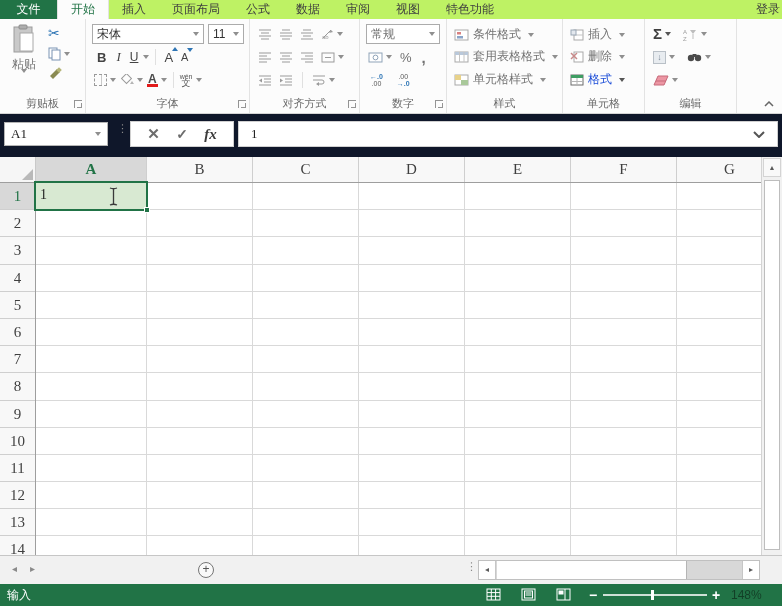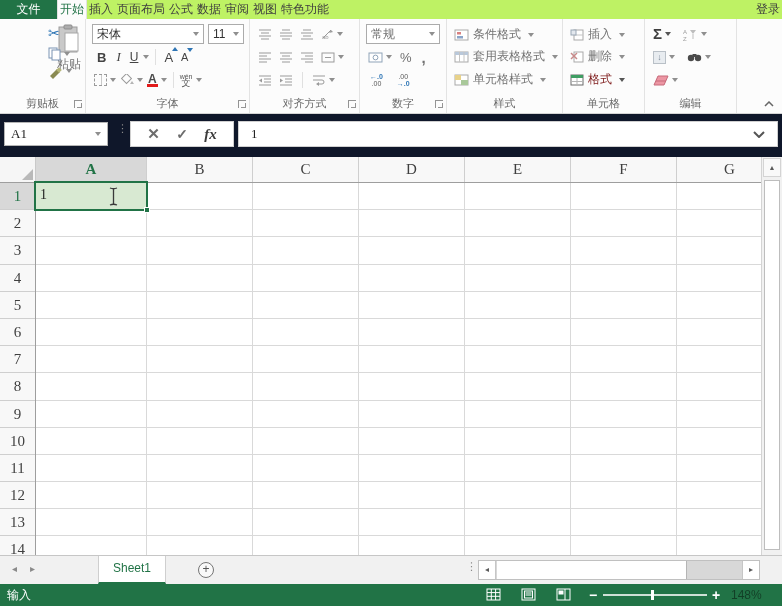--- a/index.html
+++ b/index.html
@@ -1,41 +1,41 @@
 <!DOCTYPE html>
 <html><head>
 <meta charset="utf-8">
 <style>
 *{margin:0;padding:0;box-sizing:border-box;}
 html,body{width:782px;height:606px;overflow:hidden;}
 body{position:relative;font-family:"Liberation Sans",sans-serif;font-size:12px;color:#333;background:#fff;}
 
 #tabbar{position:absolute;left:0;top:0;width:782px;height:19px;background:#bef264;display:flex;align-items:stretch;}
 #file-tab{width:57px;background:#217346;color:#fff;text-align:center;line-height:19px;cursor:default;}
-.rtab{padding:0 2px;line-height:19px;color:#3f3f3f;}
+.rtab{padding:0 13px;line-height:19px;color:#3f3f3f;}
 .rtab.sel{background:#fcfcfc;color:#217346;border-left:1px solid #e2e2e2;border-right:1px solid #e2e2e2;}
 #signin{margin-left:auto;line-height:19px;padding-right:2px;color:#3f3f3f;}
 
 #ribbon{position:absolute;left:0;top:19px;width:782px;height:95px;background:#fcfcfc;border-bottom:1px solid #d5d5d5;}
 .rgroup{position:absolute;top:0;height:94px;border-right:1px solid #e3e3e3;}
 .glabel{position:absolute;bottom:2px;left:0;right:0;text-align:center;font-size:11px;color:#696969;}
 .launcher{position:absolute;right:3px;bottom:5px;width:8px;height:8px;border-left:1px solid #949494;border-top:1px solid #949494;}
 .launcher::after{content:"";position:absolute;right:0;bottom:0;width:4px;height:4px;border-right:1px solid #949494;border-bottom:1px solid #949494;}
 .rrow{position:absolute;left:6px;height:20px;display:flex;align-items:center;}
 .r1{top:5px;}.r2{top:28px;}.r3{top:51px;}
 .ibtn{display:flex;align-items:center;padding:1px 2px;border-radius:2px;}
 .caret{width:0;height:0;border-left:3px solid transparent;border-right:3px solid transparent;border-top:4px solid #8f8f8f;margin-left:3px;}
 .caret.dk{border-top-color:#555;}
 .sep{width:1px;height:16px;background:#e0e0e0;margin:0 4px;}
 .dis{color:#737373;}
 .combo{background:#fff;border:1px solid #ababab;height:20px;display:flex;align-items:center;padding:0 4px;}
 .combo .caret{margin-left:auto;}
 
 #g-clip{left:0;width:86px;}
-#paste-btn{position:absolute;left:5px;top:5px;width:38px;height:74px;text-align:center;margin-left:45px;}
+#paste-btn{position:absolute;left:5px;top:5px;width:38px;height:74px;text-align:center;}
 #paste-btn .lbl{display:block;margin-top:2px;}
 .clipcol{position:absolute;left:46px;top:5px;display:flex;flex-direction:column;gap:4px;}
 .scis{color:#2e75b5;font-size:14px;line-height:16px;}
 
 #g-font{left:86px;width:164px;}
 .bold-b{font-weight:bold;font-size:13px;color:#444;padding:0 3px;}
 .ital-i{font-style:italic;font-family:"Liberation Serif",serif;font-size:13px;color:#444;padding:0 3px;}
 .und-u{font-size:12px;color:#444;text-decoration:underline;padding:0 2px;}
 .fsz{position:relative;font-size:13px;color:#444;padding:0 2px;}
 .fsz i{position:absolute;top:-3px;right:-3px;width:0;height:0;border-left:3px solid transparent;border-right:3px solid transparent;}
@@ -430,21 +430,21 @@
       <span class="dis">删除</span>
         <span class="caret"></span>
     </span>
     <span class="stackbtn s3">
       <svg class="mini" width="14" height="12" viewBox="0 0 14 12">
           <rect x="1" y="1" width="12" height="10" fill="#fff" stroke="#6b6b6b"></rect>
           <rect x="1" y="1" width="12" height="3" fill="#3f9e63"></rect>
           <line x1="7" y1="4" x2="7" y2="11" stroke="#b5b5b5"></line>
           <line x1="1" y1="7.5" x2="13" y2="7.5" stroke="#b5b5b5"></line>
         </svg>
-      <span style="color:#7f1d1d;">格式</span>
+      <span style="color:#1d4ed8;">格式</span>
         <span class="caret dk"></span>
     </span>
     <span class="glabel">单元格</span>
   </div>
 
   <div class="rgroup" id="g-edit">
     <div class="rrow r1" style="gap:8px;">
       <span class="ibtn">
           <span class="sigma">Σ</span>
           <span class="caret dk"></span>
@@ -685,21 +685,20 @@
   </div>
   <div id="vscroll">
     <div id="vs-up">▲</div>
     <div id="vs-thumb"></div>
   </div>
 </div>
 
 <div id="sheetbar">
   <span class="navarr" style="left:12px;">◂</span>
   <span class="navarr" style="left:30px;">▸</span>
-  <div id="sheet-tab">Sheet1</div>
   <div id="add-sheet">+</div>
   <span class="vdots" id="sdots">⋮</span>
   <div id="hscroll">
     <div class="harrow" id="ha-l">◂</div>
     <div id="h-thumb"></div>
     <div class="harrow" id="ha-r">▸</div>
   </div>
 </div>
 
 <div id="statusbar">

